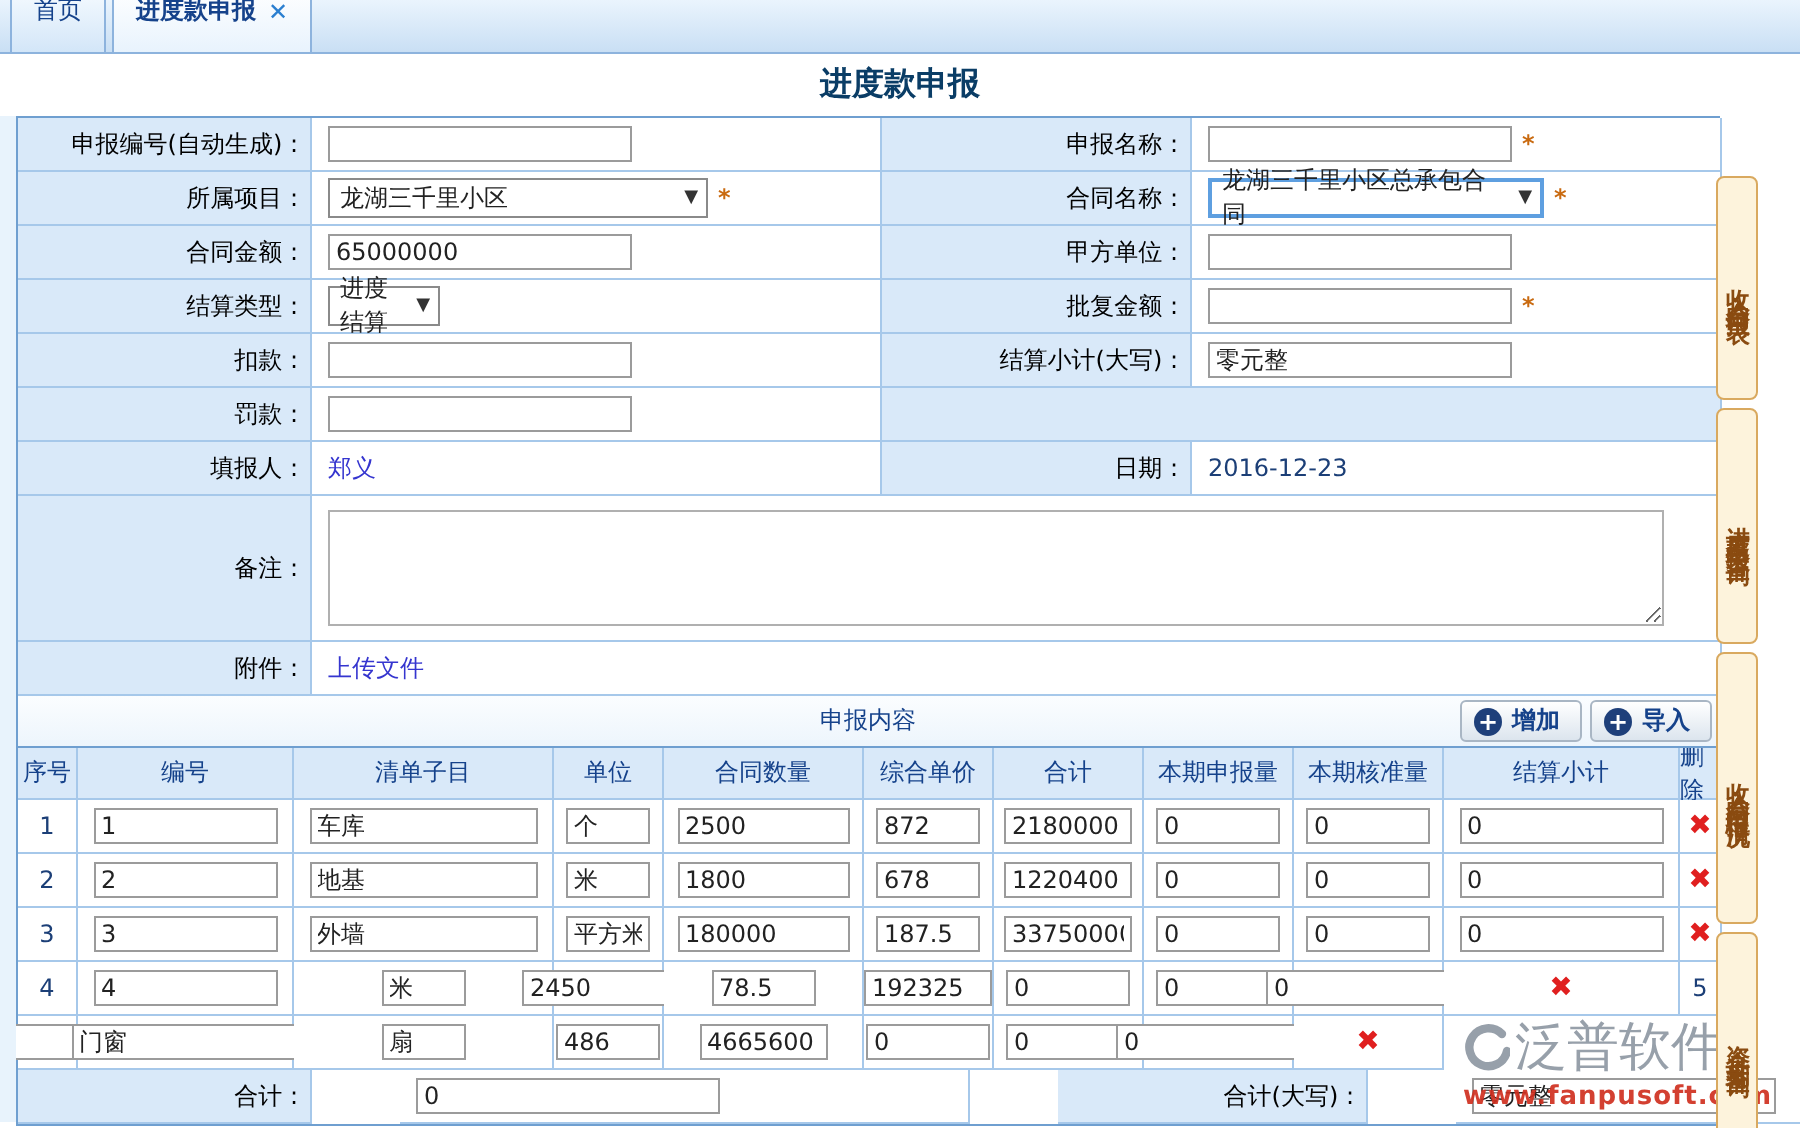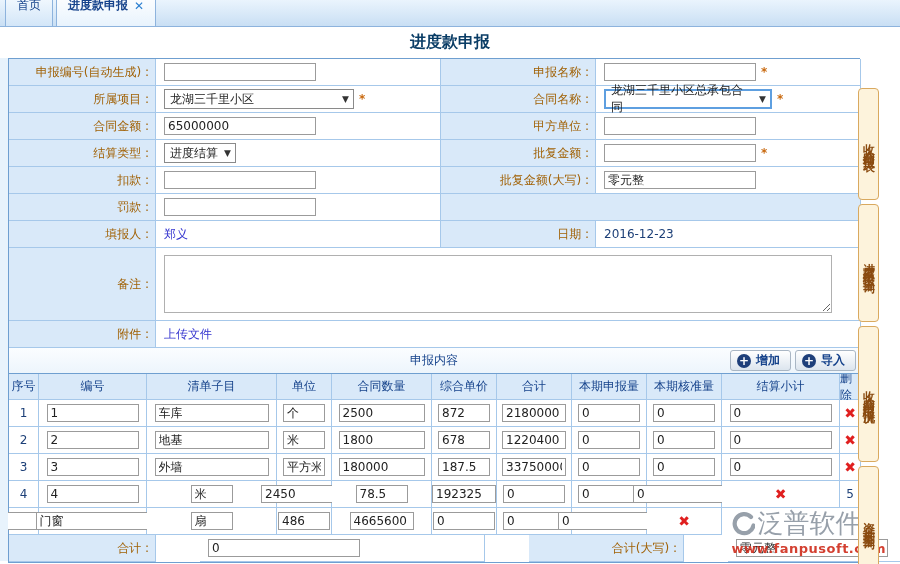--- a/index.html
+++ b/index.html
@@ -30,21 +30,21 @@
   
   .panel { margin-left:8px; width:852px; }
   .form {
     display:grid;
     grid-template-columns:147px 285px 155px 265px;
     grid-template-rows:repeat(7,27px) 73px 27px;
     border-top:1px solid #6f9fd0; border-left:1px solid #6f9fd0;
     width:852px;
   }
   .cell { border-right:1px solid #a6c8ea; border-bottom:1px solid #a6c8ea; display:flex; align-items:center; }
-  .lbl  { background:#d9e9f9; justify-content:flex-end; padding-right:6px; color:#a16207; }
+  .lbl  { background:#d9e9f9; justify-content:flex-end; padding-right:6px; color:#000000; }
   .fld  { background:#ffffff; padding-left:8px; gap:5px; }
   .span3 { grid-column: span 3; }
   .span2 { grid-column: span 2; }
   input[type=text] {
     height:18px; border:1px solid #9b9b9b; font-size:12px; padding:1px 3px;
     font-family:inherit; color:#222; background:#fff;
   }
   .w150 { width:152px; }
   textarea {
     width:668px; height:58px; border:1px solid #b0b0b0; resize:both;
@@ -179,36 +179,36 @@
     <div class="cell fld">
         <input type="text" class="w150" value="65000000" style="">
       </div>
     <div class="cell lbl">甲方单位 :</div>
     <div class="cell fld">
         <input type="text" class="w150" style="">
       </div>
 
     <div class="cell lbl">结算类型 :</div>
     <div class="cell fld">
-      <div class="select" style="width:72px">
+      <div class="select" style="width:56px">
         <span>进度结算</span>
         <span class="arr">▼</span>
       </div>
     </div>
     <div class="cell lbl">批复金额 :</div>
     <div class="cell fld">
         <input type="text" class="w150" style="">
         <span class="req">*</span>
       </div>
 
     <div class="cell lbl">扣款 :</div>
     <div class="cell fld">
         <input type="text" class="w150" style="">
       </div>
-    <div class="cell lbl">批复金额(大写) :</div>
+    <div class="cell lbl">结算小计(大写) :</div>
     <div class="cell fld">
         <input type="text" class="w150" value="零元整" style="">
       </div>
 
     <div class="cell lbl">罚款 :</div>
     <div class="cell fld">
         <input type="text" class="w150" style="">
       </div>
     <div class="cell lbl span2"></div>
 

